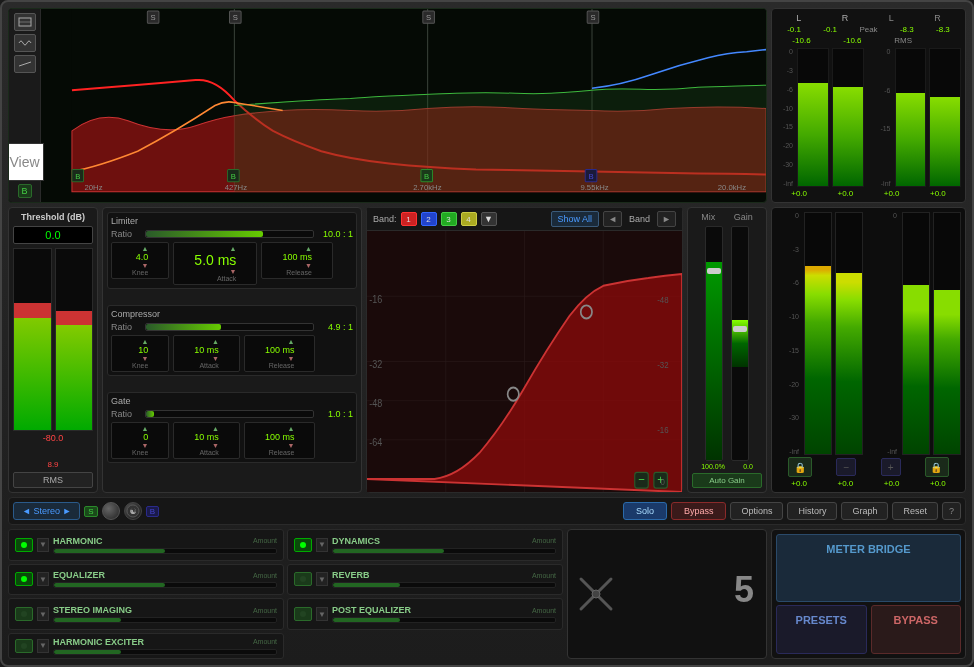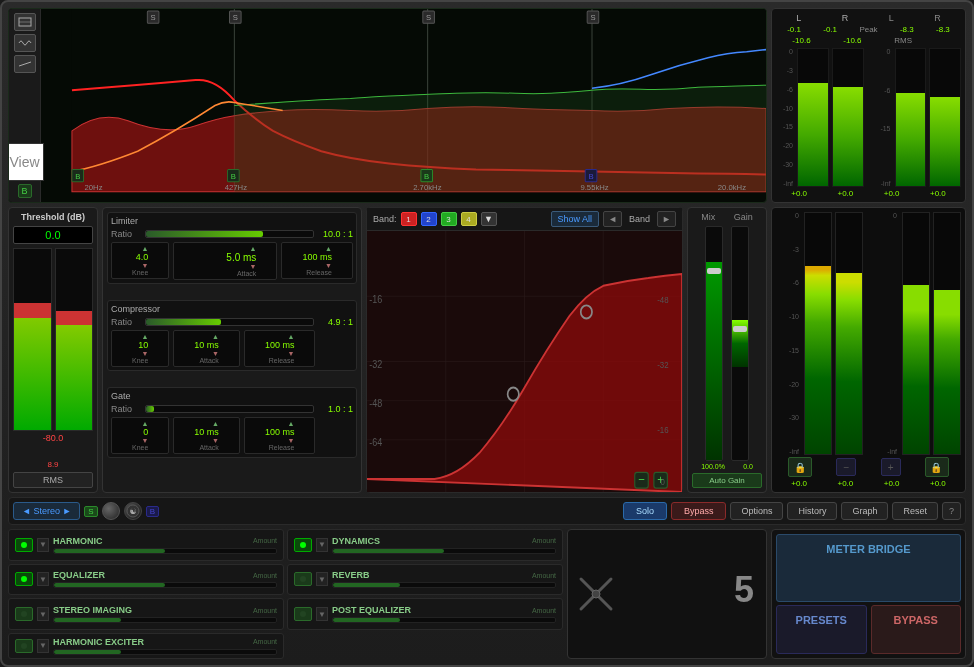--- a/index.html
+++ b/index.html
@@ -893,21 +893,21 @@
         </div>
         <div class="params-row">
           <div class="dyn-param-box">
             <span class="arrow-up">▲</span>
             <span style="font-size:9px;color:#88ff00;">4.0</span>
             <span class="arrow-down">▼</span>
             <span class="param-unit">Knee</span>
           </div>
           <div class="dyn-param-box">
             <span class="arrow-up">▲</span>
-            <span style="font-size:10px;color:#88ff00;margin-left:32px;">5.0 ms</span>
+            <span style="font-size:14px;color:#88ff00;">5.0 ms</span>
             <span class="arrow-down">▼</span>
             <span class="param-unit">Attack</span>
           </div>
           <div class="dyn-param-box">
             <span class="arrow-up">▲</span>
             <span style="font-size:9px;color:#88ff00;">100 ms</span>
             <span class="arrow-down">▼</span>
             <span class="param-unit">Release</span>
           </div>
         </div>

